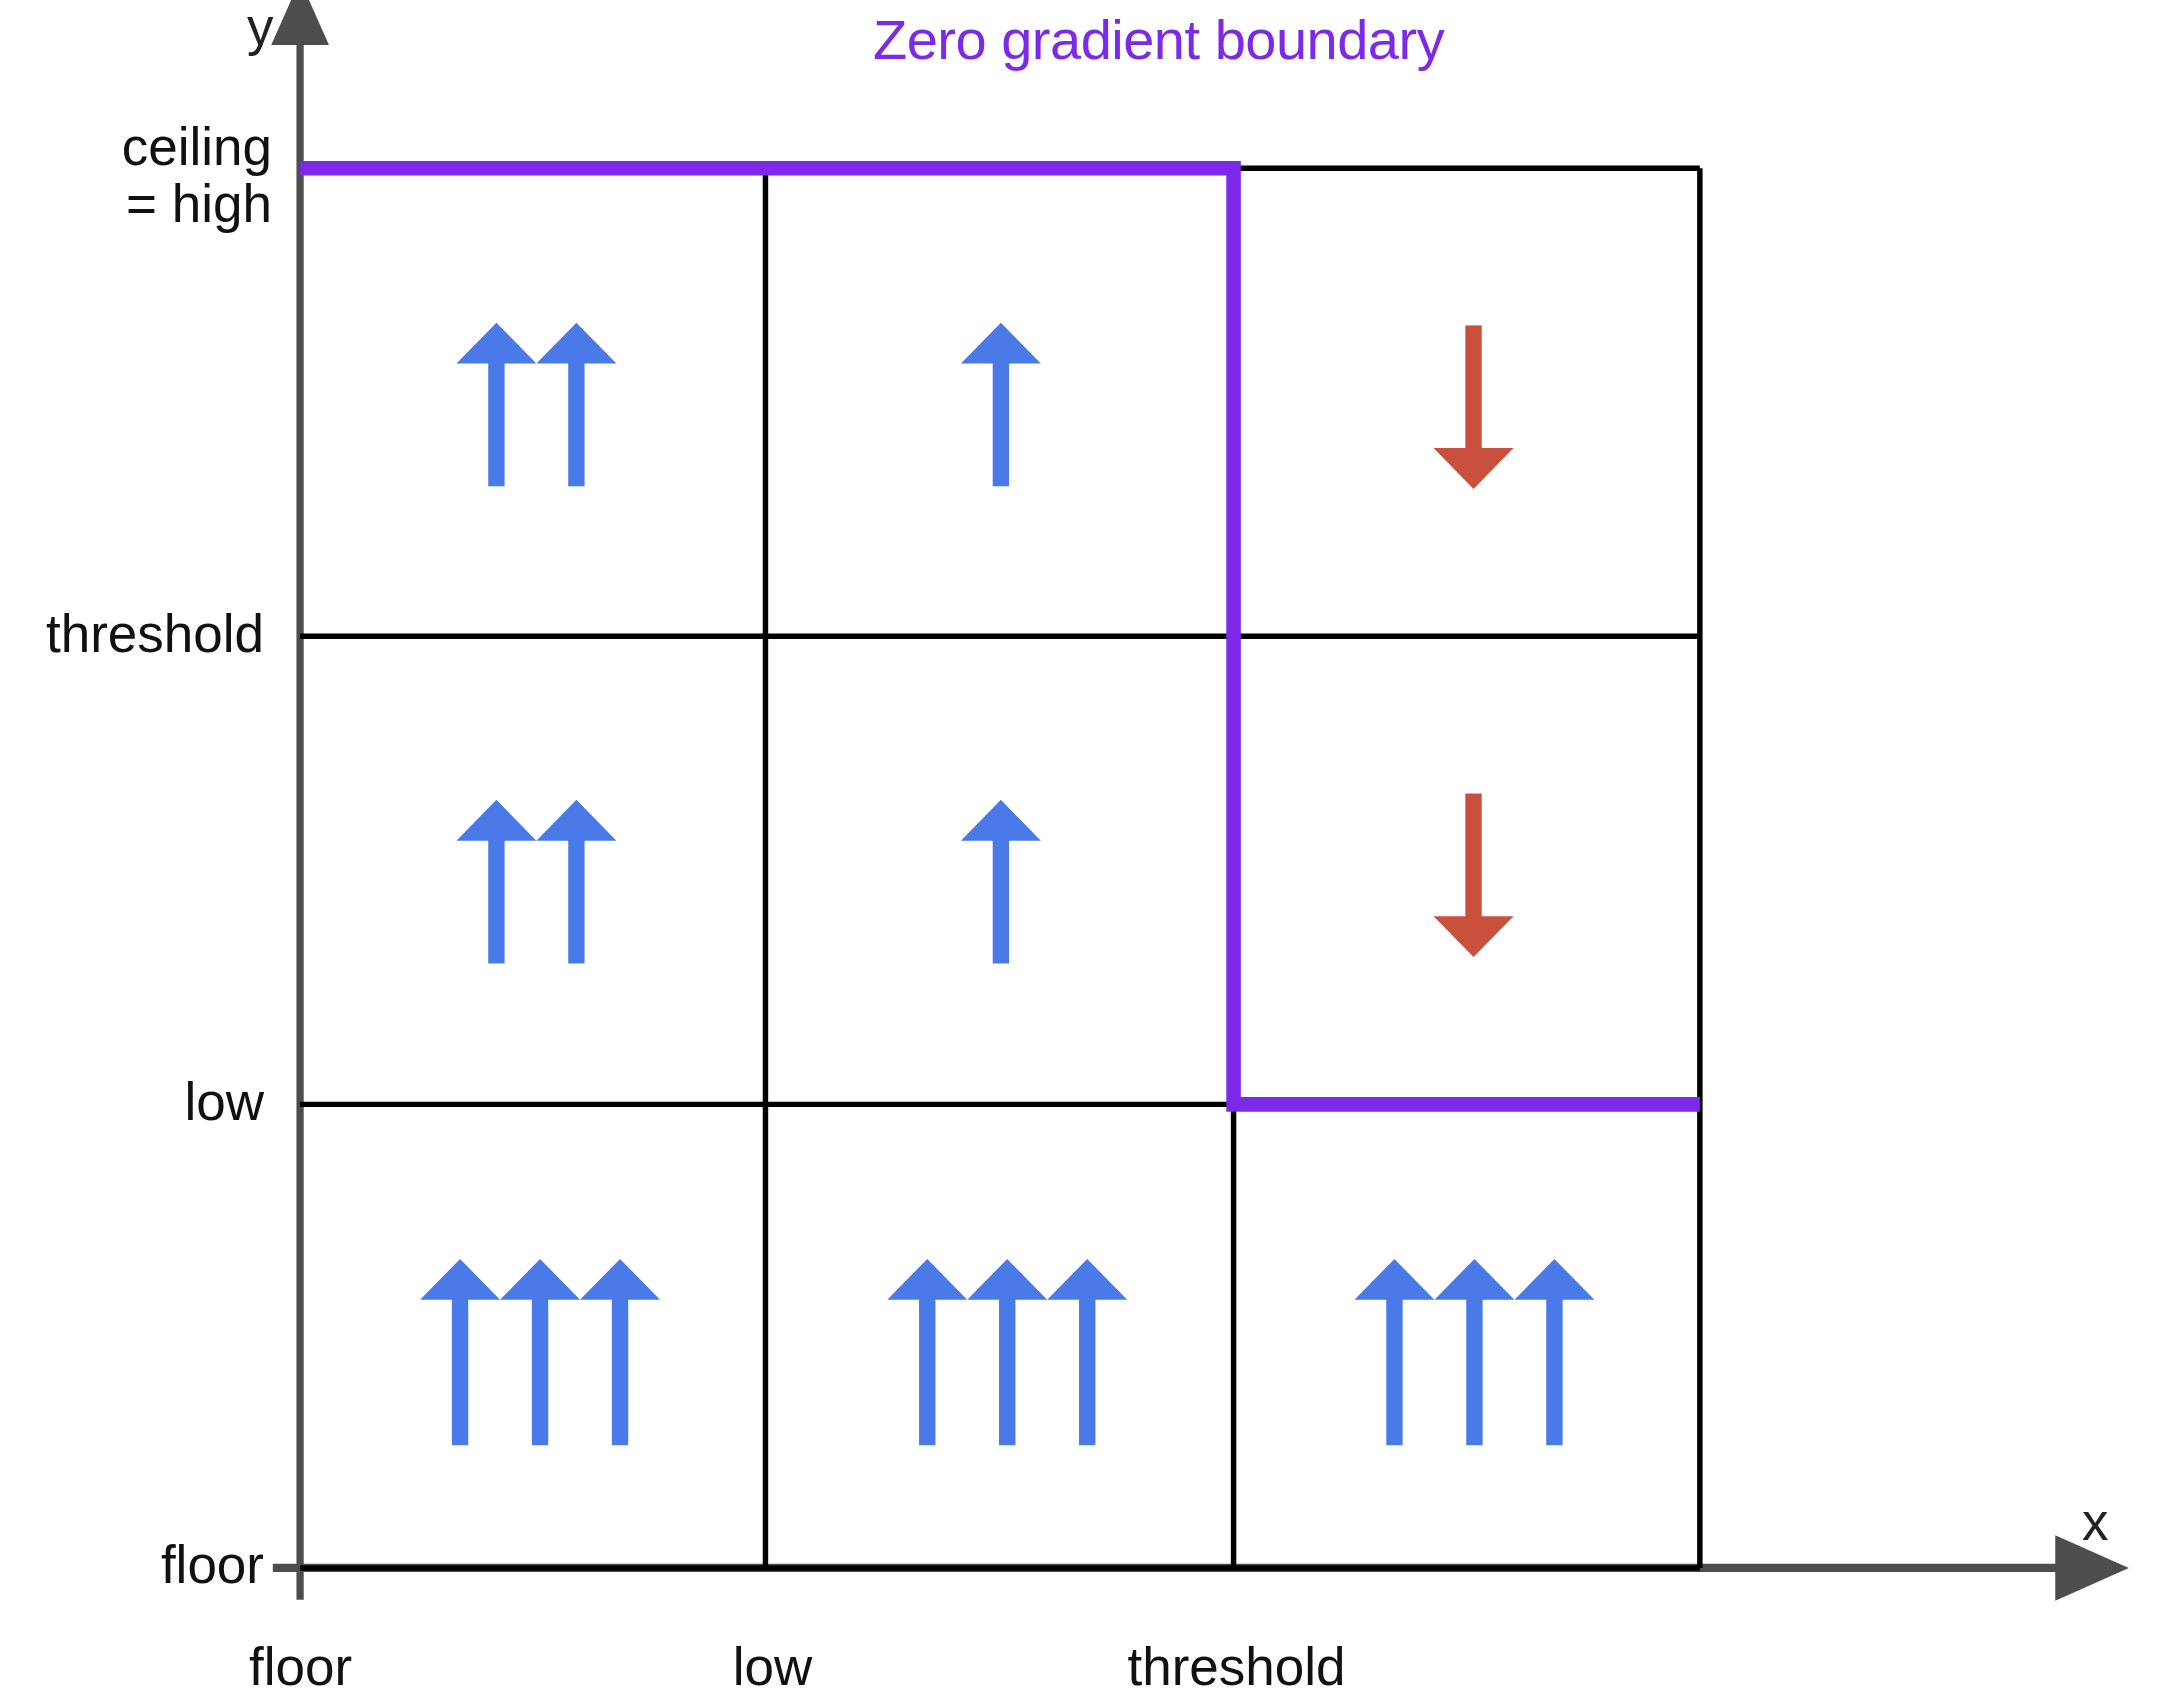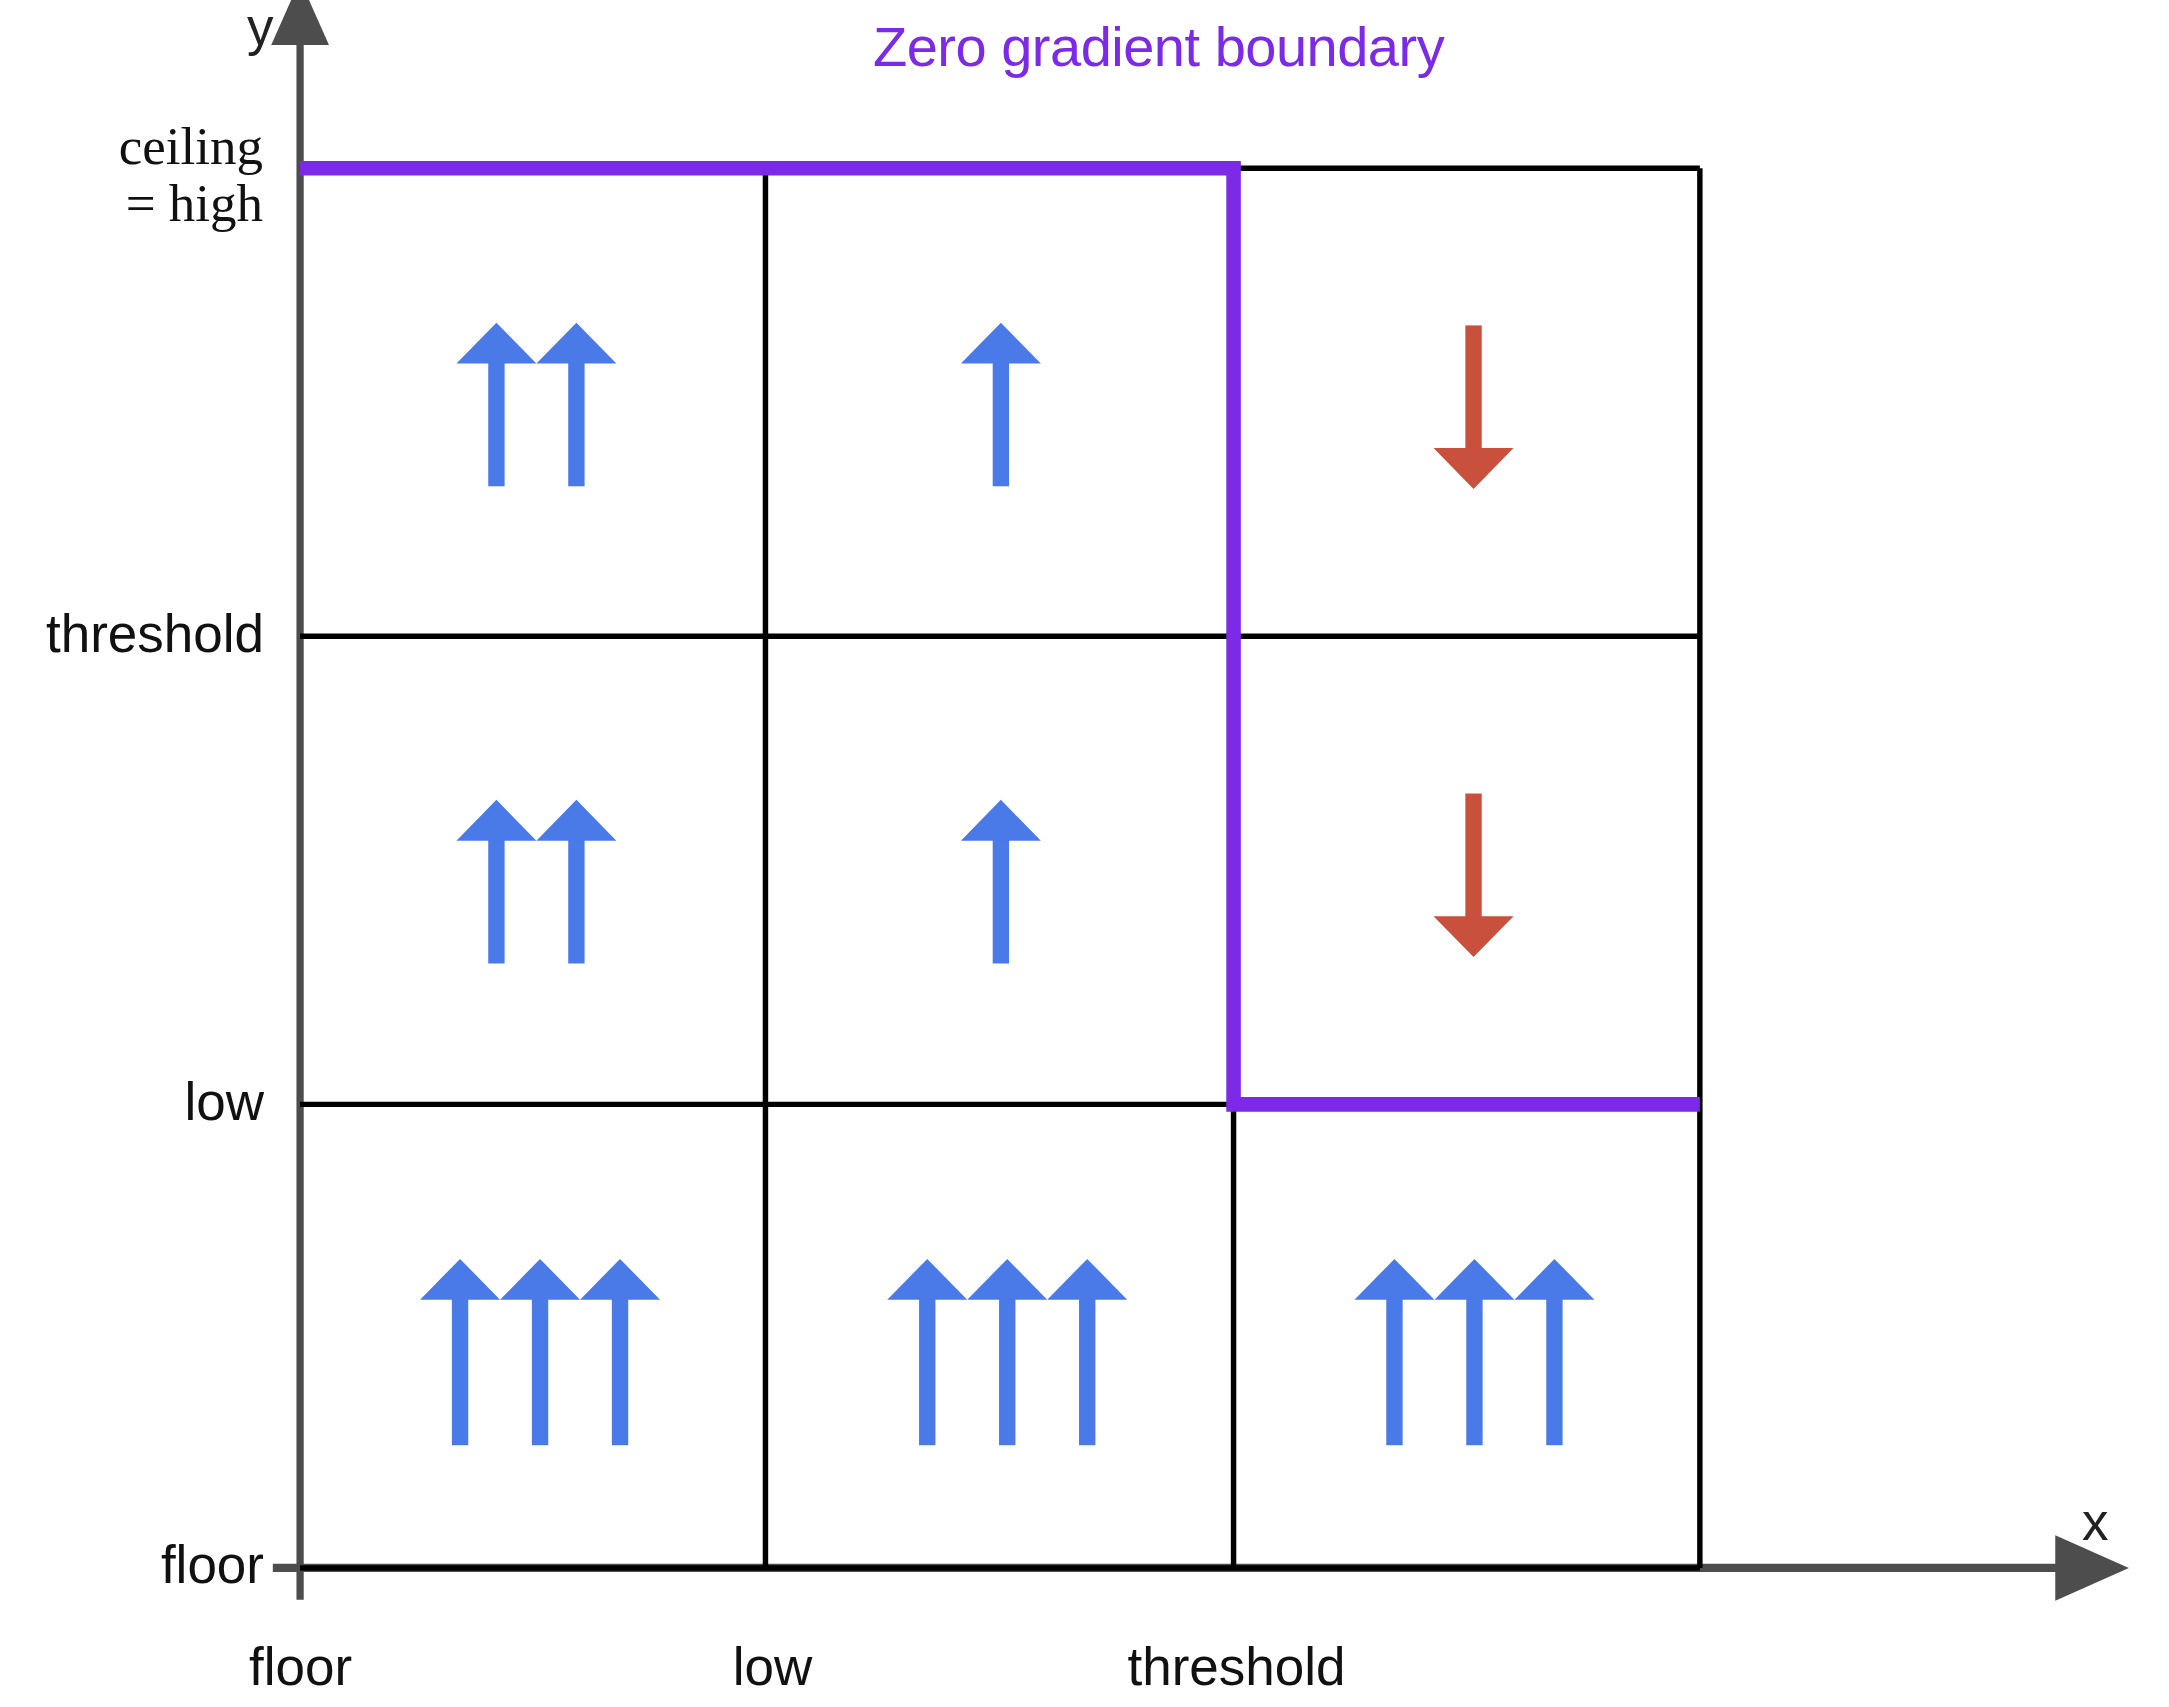--- a/index.html
+++ b/index.html
@@ -18,21 +18,21 @@
     position: absolute;
     left: 0; top: 0;
     width: 2169px;
     height: 1707px;
   }
   .abs { position: absolute; }
 
   
   #chart-title {
     left: 873px;
-    top: 14px;
+    top: 7px;
     font-size: 56px;
     color: #7c2ae8;
     white-space: nowrap;
     letter-spacing: -0.5px;
   }
 
   
   .axis-letter {
     font-size: 53px;
     color: #222222;
@@ -187,21 +187,21 @@
     </g>
 
   </svg>
 
   <div class="abs" id="chart-title">Zero gradient boundary</div>
 
   <div class="abs axis-letter" id="y-axis-letter">y</div>
 
   <div class="abs axis-letter" id="x-axis-letter">x</div>
 
-  <div class="abs ytick" style="left:18px; top:118px; width:245px;font-family:Liberation Serif, serif;">
+  <div class="abs ytick" style="left:27px; top:118px; width:245px;">
     <div>ceiling</div>
     <div>= high</div>
   </div>
 
   <div class="abs ytick" style="left:0px; top:605px; width:264px;">threshold</div>
 
   <div class="abs ytick" style="left:0px; top:1073px; width:264px;">low</div>
 
   <div class="abs ytick" style="left:0px; top:1536px; width:264px;">floor</div>
 

